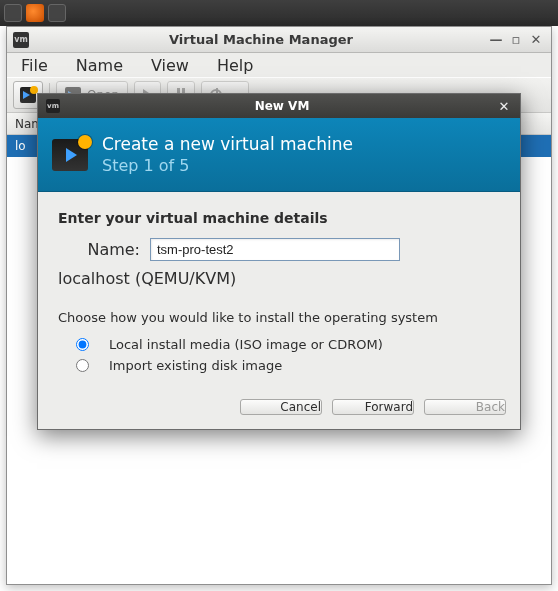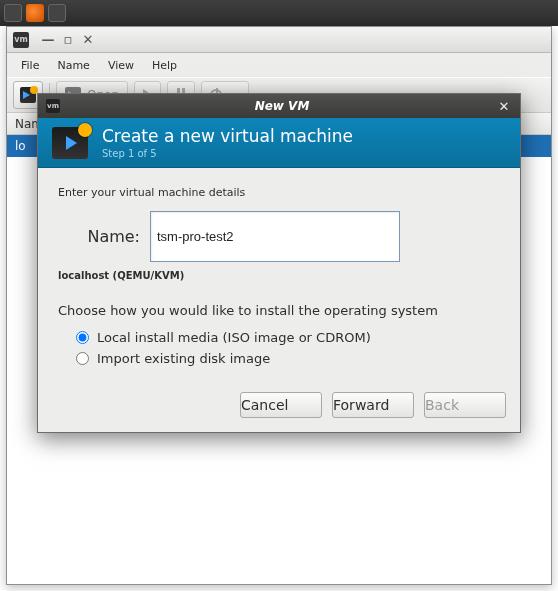--- a/index.html
+++ b/index.html
@@ -65,24 +65,24 @@
   .titlebar .wctrl {
     width: 18px; height: 16px;
     display: flex; align-items: center; justify-content: center;
     color: #555; font-size: 13px; margin-left: 2px;
   }
 
   .menubar {
     height: 24px;
     background: #ededeb;
     display: flex;
-    align-items: center;
+    align-items: flex-end;
     padding: 0 6px;
-    gap: 2px;
-    font-size: 11px;
+    gap: 12px;
+    font-size: 16px;
   }
   .menubar .mitem { padding: 2px 8px; }
 
   .toolbar {
     height: 36px;
     background: linear-gradient(#f2f2f0, #e4e4e2);
     border-top: 1px solid #fff;
     border-bottom: 1px solid #c9c9c7;
     display: flex;
     align-items: center;
@@ -137,29 +137,29 @@
     height: 24px;
     background: linear-gradient(#50504e, #3a3a38);
     color: #fff;
     display:flex; align-items:center; padding:0 8px;
     font-weight:bold; font-size:12px;
   }
   .dtitle .ico {
     width:14px;height:14px;background:#222;border-radius:2px;margin-right:8px;
     display:flex;align-items:center;justify-content:center;color:#ccc;font-size:7px;
   }
-  .dtitle .t { flex:1; text-align:center;font-style:italic; }
+  .dtitle .t { flex:1; text-align:center; }
   .dtitle .close {
     width:16px;height:16px;display:flex;align-items:center;justify-content:center;
     color:#eee;font-size:13px;
   }
 
   .banner {
     background: linear-gradient(#0d85b9, #0a6f9b);
-    padding: 8px 14px;
+    padding: 16px 14px;
     display:flex; align-items:center; gap:14px;
     border-bottom:1px solid #085b80;
   }
   .banner .bicon {
     width: 36px; height: 32px;
     background: linear-gradient(#1a1a1a,#333);
     border-radius: 3px;
     position: relative;
     display:flex;align-items:center;justify-content:center;
   }
@@ -169,66 +169,67 @@
     border-top:7px solid transparent;
     border-bottom:7px solid transparent;
     margin-left:3px;
   }
   .banner .star {
     position:absolute; right:-4px; top:-4px; width:14px;height:14px;
     background:#ffb300; border-radius:50%;
     box-shadow:0 0 0 1px rgba(0,0,0,0.3);
   }
   .banner h1 { margin:0; font-size:17px; font-weight:normal; color:#fff; }
-  .banner .step { font-size:10px; color:#9fd7ef; margin-top:2px; }
+  .banner .step { font-size:16px; color:#9fd7ef; margin-top:2px; }
 
   .dbody { padding: 18px 20px 10px 20px; color:#2e2e2e; }
-  .prompt { margin-bottom: 12px; font-size:11px; }
+  .prompt { margin-bottom: 12px; font-size:14px;font-weight:bold; }
   .form-row { display:flex; align-items:center; margin-bottom:8px; }
   .form-row .lbl { width:92px; text-align:right; padding-right:10px; font-size:16px; }
   .form-row input[type=text] {
     flex:1; max-width:250px;
     background:#fff; border:1px solid #7a98b7;
     box-shadow: inset 1px 1px 2px rgba(0,0,0,0.08);
-    padding:17px 6px; font-size:13px;
+    padding:3px 6px; font-size:13px;
     color:#222;
   }
-  .form-row .val { font-size:10px;font-weight:bold; }
+  .form-row .val { font-size:16px; }
   .section2-prompt { margin:22px 0 12px 0; font-size:13px; }
   .radio-group { margin-left: 18px; }
-  .radio-row { display:flex; align-items:center; margin:6px 0; font-size:13px; gap:8px; }
+  .radio-row { display:flex; align-items:center; margin:6px 0; font-size:13px; gap:20px; }
   .radio-row input { margin:0; }
 
   .dfooter {
     padding: 10px 14px 14px 14px;
     display:flex; justify-content:flex-end; gap:10px;
   }
   .btn {
-    min-width: 82px; height:26px;
+    min-width: 82px; height:16px;
     background: linear-gradient(#fcfcfb, #e4e4e2);
     border:1px solid #a8a8a6;
     border-radius:3px;
-    font-size:14px; color:#2e2e2e;
-    display:flex;align-items:center;justify-content:flex-start;
+    font-size:12px; color:#2e2e2e;
+    display:flex;align-items:center;justify-content:flex-end;
   }
   .btn.disabled { color:#9a9a98; }
 </style>
 </head>
 <body>
 
 <div class="taskbar">
   <span class="tb-icon tb-dark"></span>
   <span class="tb-icon tb-orange"></span>
   <span class="tb-icon tb-dark"></span>
 </div>
 
 <div class="window">
 
   <div class="titlebar">
     <span class="ico">vm</span>
+    <span class="title">Virtual Machine Manager</span>
     <span class="wctrl">—</span>
     <span class="wctrl">▫</span>
     <span class="wctrl">✕</span>
   </div>
 
   <div class="menubar">
     <span class="mitem">File</span>
     <span class="mitem">Name</span>
     <span class="mitem">View</span>
     <span class="mitem">Help</span>

